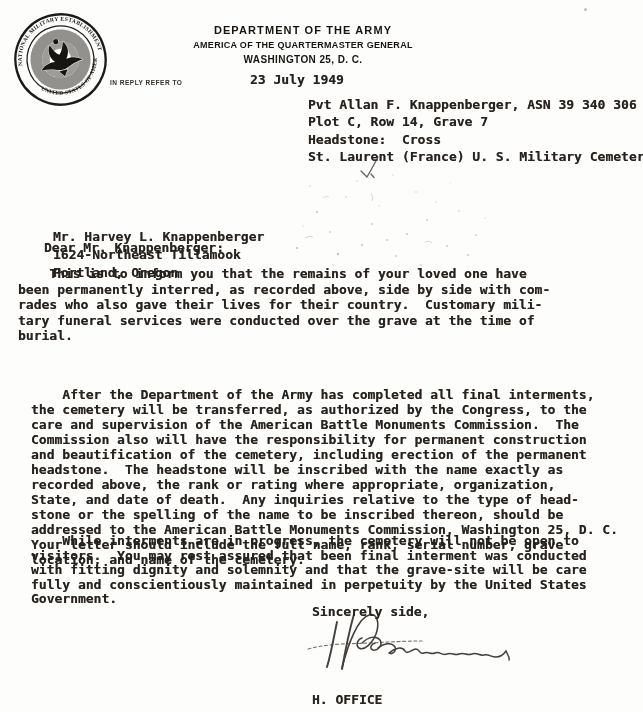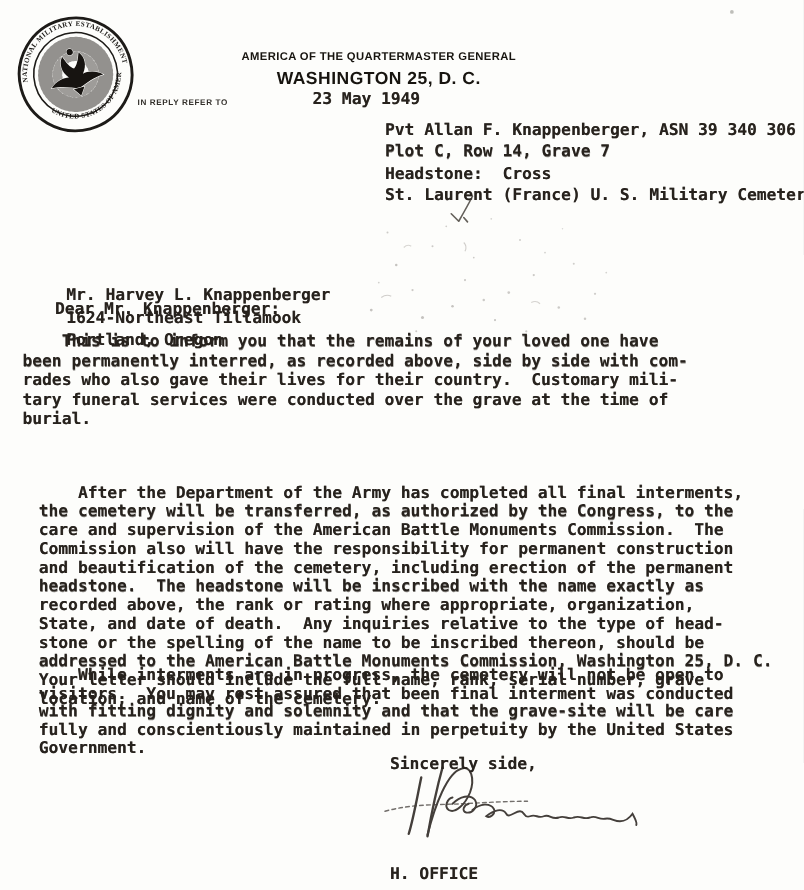--- a/index.html
+++ b/index.html
@@ -6,21 +6,21 @@
   .page{
     position:relative;width:643px;height:712px;background:#fdfdfb;overflow:hidden;
     font-family:"DejaVu Sans Mono",monospace;color:#231f1c;
   }
   
   .lh{position:absolute;left:123px;width:360px;text-align:center;
       font-family:"Liberation Sans",sans-serif;font-weight:bold;color:#17140f;
       white-space:nowrap;}
   .lh-dept{top:24px;font-size:11px;letter-spacing:1.1px;}
   .lh-office{top:40px;font-size:9px;letter-spacing:.3px;}
-  .lh-city{top:54px;font-size:14px;letter-spacing:.4px;}
+  .lh-city{top:54px;font-size:10px;letter-spacing:.4px;}
   .lh-reply{position:absolute;left:110px;top:79px;font-family:"Liberation Sans",sans-serif;
       font-weight:bold;font-size:6.5px;letter-spacing:.5px;color:#33302b;white-space:nowrap;}
   .lh-date{position:absolute;left:250px;top:72px;font-size:14px;font-weight:700;
       text-shadow:.2px .2px 0 rgba(30,25,20,.5);white-space:nowrap;}
   .seal{position:absolute;left:12px;top:11px;width:97px;height:97px;}
   
   pre{margin:0;font-family:inherit;}
   .type{font-size:13px;font-weight:700;color:#27221d;
         text-shadow:.2px .2px .2px rgba(25,20,15,.55);white-space:pre;}
   .ref{position:absolute;left:308px;top:96px;line-height:17.3px;}
@@ -60,24 +60,25 @@
       <g fill="#171411" stroke="#fdfdfb" stroke-width=".8" paint-order="stroke">
         <path d="M50 62 C43 59 36 56 28 56 C33 51 40 50 44 51 C39 45 39 38 43 33
                  C45 39 47 43 50 45 C53 43 55 39 57 33 C61 38 61 45 56 51
                  C60 50 67 51 72 56 C64 56 57 59 50 62 Z"></path>
         <circle cx="50" cy="31" r="2.6"></circle>
         <path d="M45.5 61.5 L50 68 L54.5 61.5 Z"></path>
       </g>
     </g>
   </svg>
 
+  <div class="lh lh-dept">DEPARTMENT OF THE ARMY</div>
   <div class="lh lh-office">AMERICA OF THE QUARTERMASTER GENERAL</div>
   <div class="lh lh-city">WASHINGTON 25, D. C.</div>
   <div class="lh-reply">IN REPLY REFER TO</div>
-  <div class="lh-date type">23 May 1949</div>
+  <div class="lh-date type">23 July 1949</div>
 
   <pre class="ref type">Pvt Allan F. Knappenberger, ASN 39 340 306
 Plot C, Row 14, Grave 7
 Headstone:  Cross
 St. Laurent (France) U. S. Military Cemetery</pre>
 
   <svg class="smudges" viewBox="0 0 370 125" aria-hidden="true">
     <g fill="#5c5750">
       <circle cx="22" cy="98" r="1.1" opacity=".35"></circle>
         <circle cx="35" cy="36" r=".8" opacity=".3"></circle>

